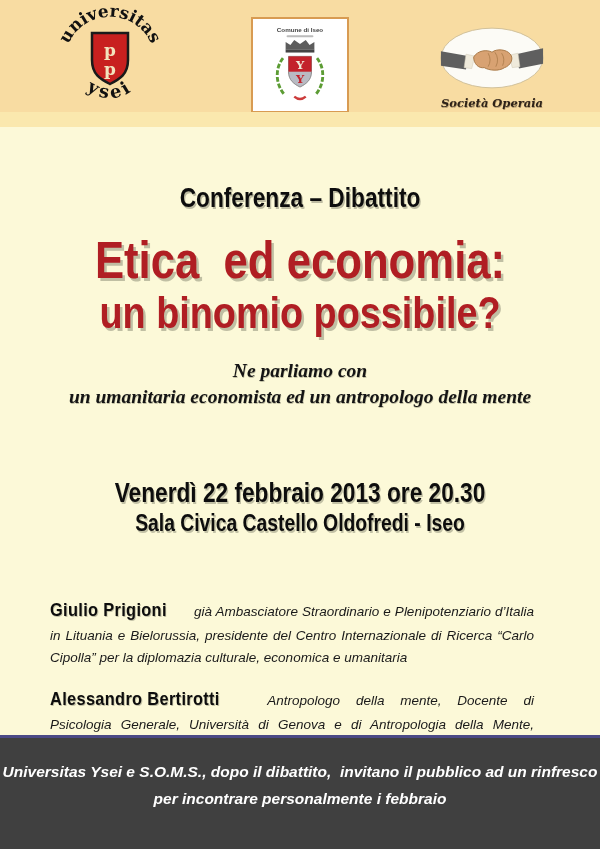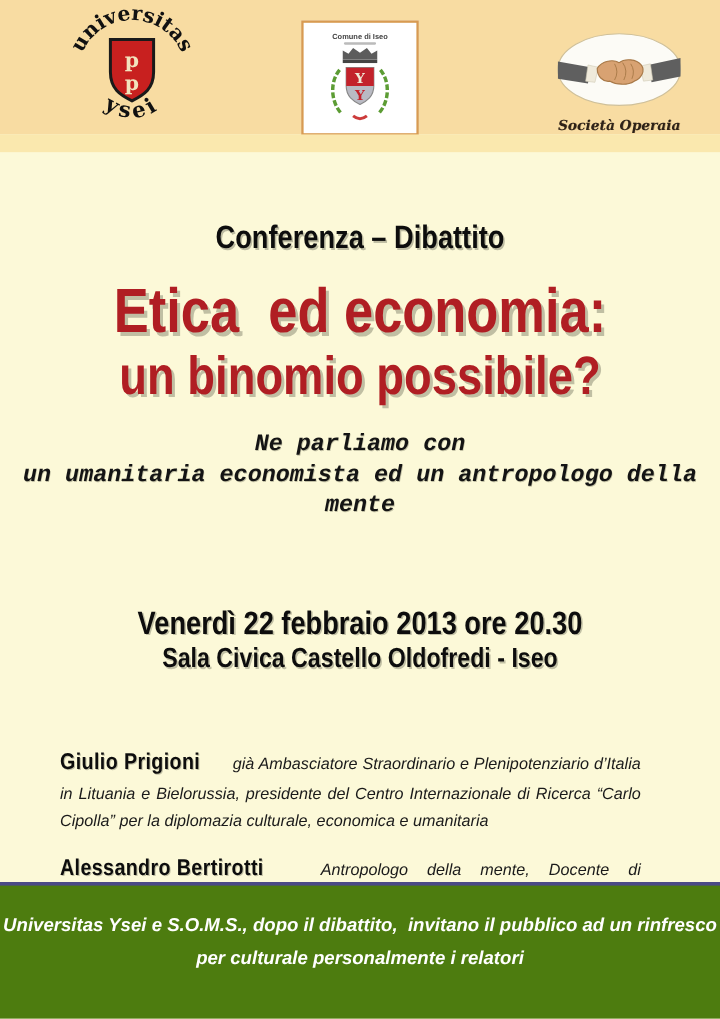--- a/index.html
+++ b/index.html
@@ -20,21 +20,21 @@
   .band-strip {
     position: absolute; left:0; top:112px; width:600px; height:15px;
     background: #FAE8AE;
   }
   .logo-uni { position:absolute; left:54px; top:3px; width:112px; height:112px; }
   .logo-comune {
     position:absolute; left:251px; top:17px; width:98px; height:96px;
     background:#ffffff; border:2px solid #D89B52; box-sizing:border-box;
     display:flex; align-items:center; justify-content:center;
   }
-  .logo-soms { position:absolute; left:460px; top:26px; width:112px; text-align:center; }
+  .logo-soms { position:absolute; left:436px; top:26px; width:112px; text-align:center; }
   .soms-caption {
     margin-top:3px;
     font-family:"DejaVu Serif", serif;
     font-style:italic; font-weight:bold;
     font-size:11.5px; line-height:1.2; color:#2e2218;
     text-shadow: 0.5px 0.5px 0 rgba(60,40,20,0.35);
   }
 
   
   .main {
@@ -56,21 +56,21 @@
     text-shadow:3px 3px 0 rgba(120,120,100,0.45);
   }
   .title-2 {
     margin:3px 0 0 0;
     font-size:45px; font-weight:800; color:#B01E23;
     line-height:1.02;
     text-shadow:3px 3px 0 rgba(120,120,100,0.45);
   }
   .subtitle {
     margin-top:22px;
-    font-family:Liberation Mono, monospace;
+    font-family:Liberation Serif, serif;
     font-style:italic; font-weight:600;
     font-size:19.5px; line-height:1.32; color:#141414;
     text-shadow:0.5px 0.5px 0 rgba(90,90,70,0.35);
   }
   .when {
     margin-top:70px;
     font-size:27px; font-weight:800; color:#0d0d0d; line-height:1.08;
     text-shadow:1.5px 1.5px 0 rgba(125,125,105,0.45);
   }
   .where {
@@ -86,21 +86,21 @@
     display:inline-block; transform:scaleX(0.86); transform-origin:0 72%;
     font-size:19px; font-weight:800; letter-spacing:0.4px; color:#0d0d0d;
     text-shadow:1px 1px 0 rgba(125,125,105,0.45);
     margin-right:4px;
   }
   .speaker-bio { font-style:italic; }
 
   
   .footer {
     position:absolute; left:0; top:735px; width:600px; height:114px;
-    background:#4d7c0f; border-top:3px solid #4B4A86; box-sizing:border-box;
+    background:#404040; border-top:3px solid #4B4A86; box-sizing:border-box;
     text-align:center; padding-top:20px; color:#ffffff;
   }
   .f-line {
     font-style:italic; font-weight:600; font-size:15.5px; line-height:27px;
     white-space:pre-wrap;
   }
 </style>
 </head>
 <body>
 
@@ -180,16 +180,16 @@
       </p>
       <p class="speaker">
         <span class="speaker-name">Alessandro Bertirotti</span>
         <span class="speaker-bio">Antropologo della mente, Docente di Psicologia Generale, Università di Genova e di Antropologia della Mente, Università Campus Bio-Medico di Roma</span>
       </p>
     </div>
   </div>
 
   <div class="footer">
     <div class="f-line">Universitas Ysei e S.O.M.S., dopo il dibattito,  invitano il pubblico ad un rinfresco</div>
-    <div class="f-line">per culturale personalmente i relatori</div>
+    <div class="f-line">per incontrare personalmente i febbraio</div>
   </div>
 
 </div>
 
 </body></html>

